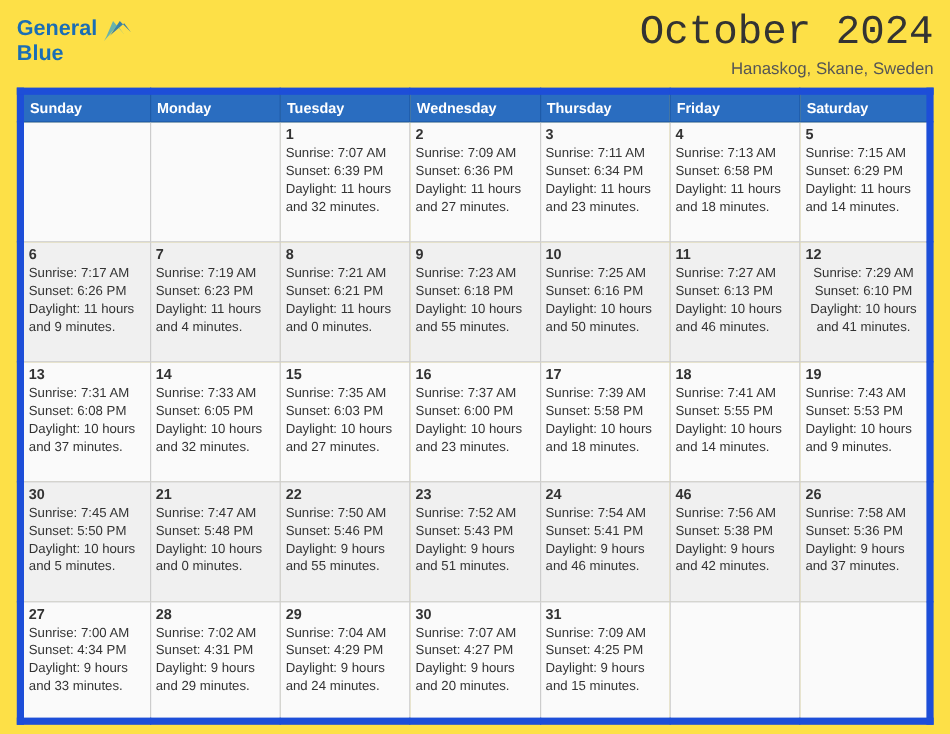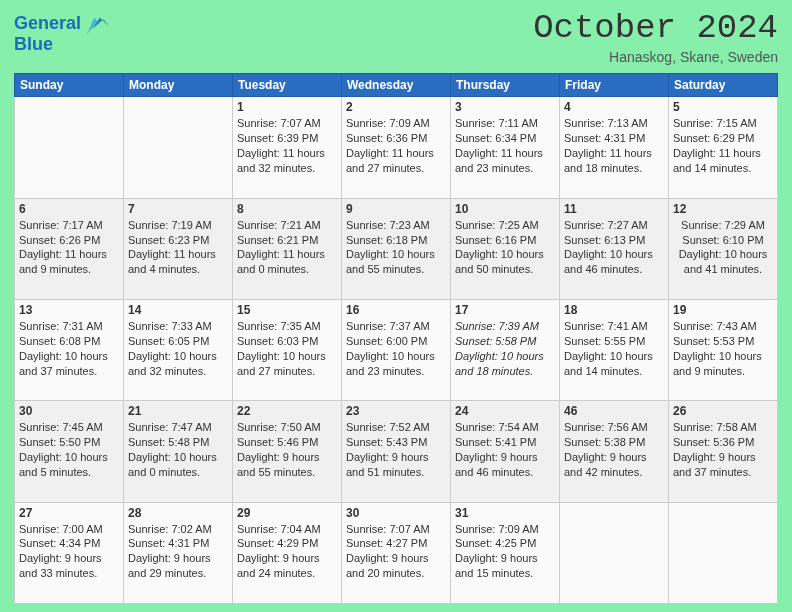--- a/index.html
+++ b/index.html
@@ -6,21 +6,21 @@
     body {
       font-family: Arial, sans-serif;
       background: #fff;
       width: 792px;
       height: 612px;
       overflow: hidden;
     }
     .page {
       width: 792px;
       height: 612px;
-      background: #86efac;
+      background: #fde047;
       display: flex;
       flex-direction: column;
       padding: 10px 14px 8px 14px;
     }
     .header {
       display: flex;
       justify-content: space-between;
       align-items: flex-start;
       margin-bottom: 8px;
     }
@@ -52,21 +52,21 @@
       line-height: 1.1;
       font-family: Liberation Mono, monospace;
     }
     .subtitle {
       font-size: 14px;
       color: #555;
       margin-top: 2px;
     }
     .calendar {
       flex: 1;
-      border: 1px solid #1d4ed8;
+      border: 6px solid #1d4ed8;
       border-collapse: collapse;
       width: 100%;
       table-layout: fixed;
     }
     .calendar th {
       background: #2a6dc0;
       color: #fff;
       font-size: 12px;
       font-weight: bold;
       padding: 4px 5px;
@@ -157,21 +157,21 @@
           <td>
             <span class="day-num">3</span>
             <div class="cell-info" style="white-space: pre-line;">Sunrise: 7:11 AM
 Sunset: 6:34 PM
 Daylight: 11 hours
 and 23 minutes.</div>
           </td>
           <td>
             <span class="day-num">4</span>
             <div class="cell-info" style="white-space: pre-line;">Sunrise: 7:13 AM
-Sunset: 4:31 PM
+Sunset: 6:58 PM
 Daylight: 11 hours
 and 18 minutes.</div>
           </td>
           <td>
             <span class="day-num">5</span>
             <div class="cell-info" style="white-space: pre-line;">Sunrise: 7:15 AM
 Sunset: 6:29 PM
 Daylight: 11 hours
 and 14 minutes.</div>
           </td>
@@ -251,21 +251,21 @@
           </td>
           <td>
             <span class="day-num">16</span>
             <div class="cell-info" style="white-space: pre-line;">Sunrise: 7:37 AM
 Sunset: 6:00 PM
 Daylight: 10 hours
 and 23 minutes.</div>
           </td>
           <td>
             <span class="day-num">17</span>
-            <div class="cell-info" style="white-space: pre-line; font-style: italic;">Sunrise: 7:39 AM
+            <div class="cell-info" style="white-space: pre-line;">Sunrise: 7:39 AM
 Sunset: 5:58 PM
 Daylight: 10 hours
 and 18 minutes.</div>
           </td>
           <td>
             <span class="day-num">18</span>
             <div class="cell-info" style="white-space: pre-line;">Sunrise: 7:41 AM
 Sunset: 5:55 PM
 Daylight: 10 hours
 and 14 minutes.</div>

